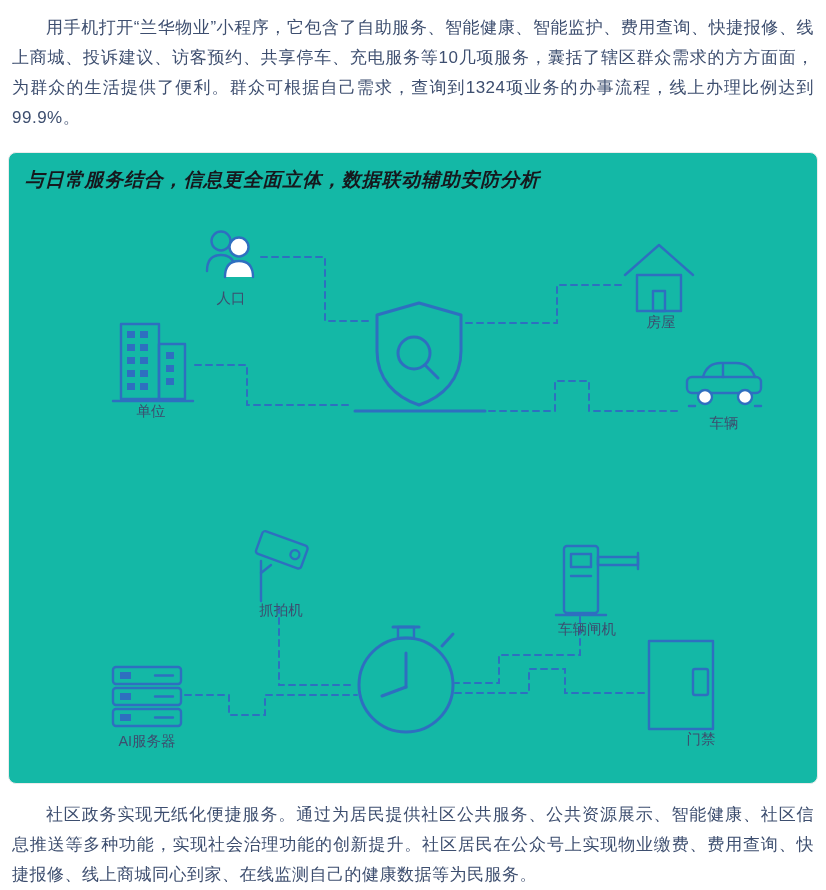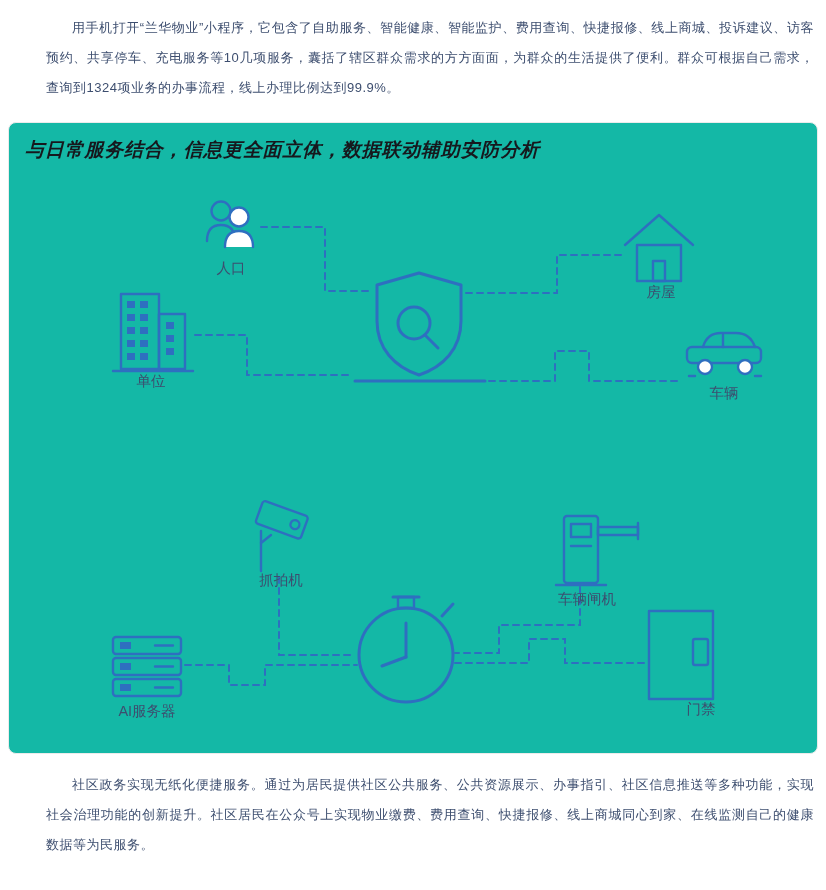--- a/index.html
+++ b/index.html
@@ -7,27 +7,26 @@
   .page {
     width: 826px;
     height: 890px;
     background: #ffffff;
     position: relative;
     overflow: hidden;
     font-family: "Liberation Sans", "DejaVu Sans", sans-serif;
   }
   .para {
     padding: 13px 12px 0 12px;
-    font-size: 13px;
+    font-size: 17px;
     line-height: 30px;
     color: #3d4e6f;
     text-align: justify;
     text-indent: 2em;
     letter-spacing: 0.5px;
-    margin-left: 34px;
   }
   .para.closing { padding-top: 16px; }
   .panel {
     position: relative;
     margin: 19px 8px 0 8px;
     height: 632px;
     background: #14b8a6;
     border: 1px solid #ebebeb;
     border-radius: 8px;
   }
@@ -182,15 +181,15 @@
 
       <g>
         <rect class="ic" x="640" y="138" width="64" height="88"></rect>
         <rect class="ic" x="684" y="166" width="15" height="26" rx="2"></rect>
       </g>
       <text class="lbl" x="692" y="241">门禁</text>
     </svg>
 
   </div>
 
-  <p class="para closing">社区政务实现无纸化便捷服务。通过为居民提供社区公共服务、公共资源展示、办事指引、社区信息推送等多种功能，实现社会治理功能的创新提升。社区居民在公众号上实现物业缴费、费用查询、快捷报修、线上商城同心到家、在线监测自己的健康数据等为民服务。</p>
+  <p class="para closing">社区政务实现无纸化便捷服务。通过为居民提供社区公共服务、公共资源展示、智能健康、社区信息推送等多种功能，实现社会治理功能的创新提升。社区居民在公众号上实现物业缴费、费用查询、快捷报修、线上商城同心到家、在线监测自己的健康数据等为民服务。</p>
 
 </div>
 
 </body></html>

